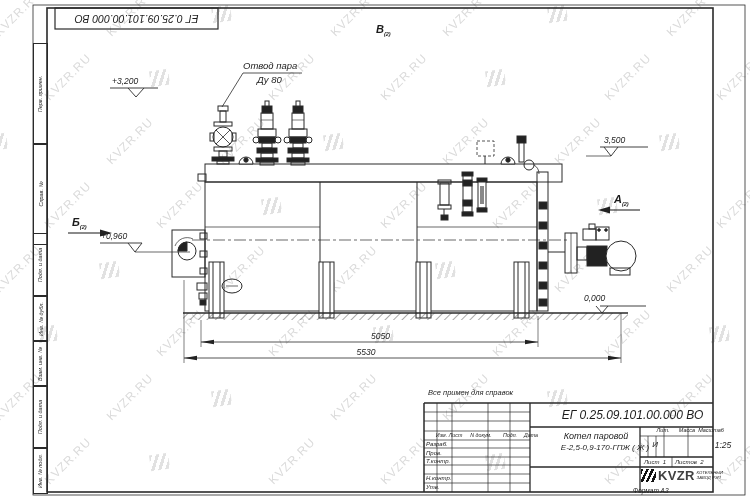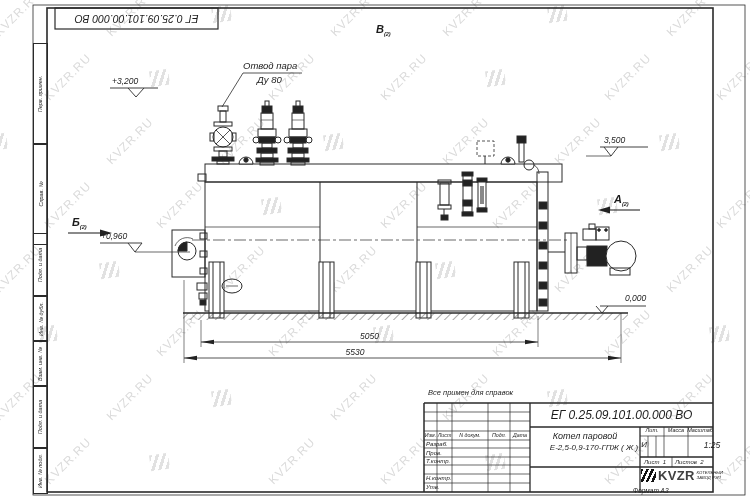--- a/index.html
+++ b/index.html
@@ -6,21 +6,21 @@
   body{width:750px;height:500px;background:#ffffff;overflow:hidden;
        font-family:"Liberation Sans", sans-serif;}
   #sheet{position:absolute;left:0;top:0;width:750px;height:500px;}
   #watermarks{position:absolute;left:0;top:0;width:750px;height:500px;overflow:hidden;z-index:0;}
   .wm-text{position:absolute;color:#bdbdbd;opacity:.55;font-size:12px;letter-spacing:1px;
            transform:rotate(-45deg);white-space:nowrap;}
   .wm-logo{position:absolute;width:19px;height:16px;opacity:.5;transform:rotate(-8deg);
            background:repeating-linear-gradient(115deg,#c3c3c3 0 3px,transparent 3px 6.5px);}
   #lineart{position:absolute;left:0;top:0;z-index:2;}
   .t{position:absolute;z-index:3;color:#1c1c1c;font-style:italic;white-space:nowrap;line-height:1.05;}
-  .c{text-align:center;}
+  .c{text-align:center;margin-left:11px;}
   .vsub{font-size:5.5px;vertical-align:sub;}
   .margin-box{position:absolute;left:33px;width:13px;border:1px solid #2a2a2a;z-index:3;
               display:flex;align-items:center;justify-content:center;}
   .margin-box span{transform:rotate(-90deg);white-space:nowrap;font-size:5.5px;font-style:italic;color:#222;}
   #top-stamp{left:55px;top:8px;width:163px;height:21px;transform:rotate(180deg);
              font-size:10.5px;display:flex;align-items:center;justify-content:center;}
   .logo-wrap{position:absolute;left:641px;top:467px;width:71px;height:17px;z-index:3;
              display:flex;align-items:center;gap:2px;}
   .logo-glyph{width:15px;height:13px;flex:0 0 auto;
               background:repeating-linear-gradient(115deg,#111 0 2.4px,transparent 2.4px 4.8px);}
@@ -297,21 +297,21 @@
   </svg>
 
   <div class="t" id="top-stamp">ЕГ 0.25.09.101.00.000  ВО</div>
 
   <div class="t" style="left:243px;top:61px;font-size:9.5px;">Отвод пара</div>
   <div class="t" style="left:257px;top:75px;font-size:9.5px;">Ду 80</div>
 
   <div class="t" style="left:112px;top:77px;font-size:8.5px;">+3,200</div>
   <div class="t" style="left:604px;top:136px;font-size:8.5px;">3,500</div>
   <div class="t" style="left:101px;top:232px;font-size:8.5px;">+0,960</div>
-  <div class="t" style="left:625px;top:294px;font-size:8.5px;">0,000</div>
+  <div class="t" style="left:584px;top:294px;font-size:8.5px;">0,000</div>
 
   <div class="t" style="left:376px;top:24px;font-size:11px;font-weight:bold;"><span>В</span><span class="vsub">(2)</span></div>
   <div class="t" style="left:72px;top:217px;font-size:11px;font-weight:bold;"><span>Б</span><span class="vsub">(2)</span></div>
   <div class="t" style="left:614px;top:194px;font-size:11px;font-weight:bold;"><span>А</span><span class="vsub">(2)</span></div>
 
   <div class="t c" style="left:201px;width:337px;top:332px;font-size:8.5px;">5050</div>
   <div class="t c" style="left:184px;width:342px;top:348px;font-size:8.5px;">5530</div>
 
   <div class="t" style="left:428px;top:389px;font-size:7.5px;">Все примен для справок</div>
   <div class="t c" style="left:530px;top:403px;width:183px;height:24px;line-height:24px;font-size:12px;">ЕГ 0.25.09.101.00.000  ВО</div>

